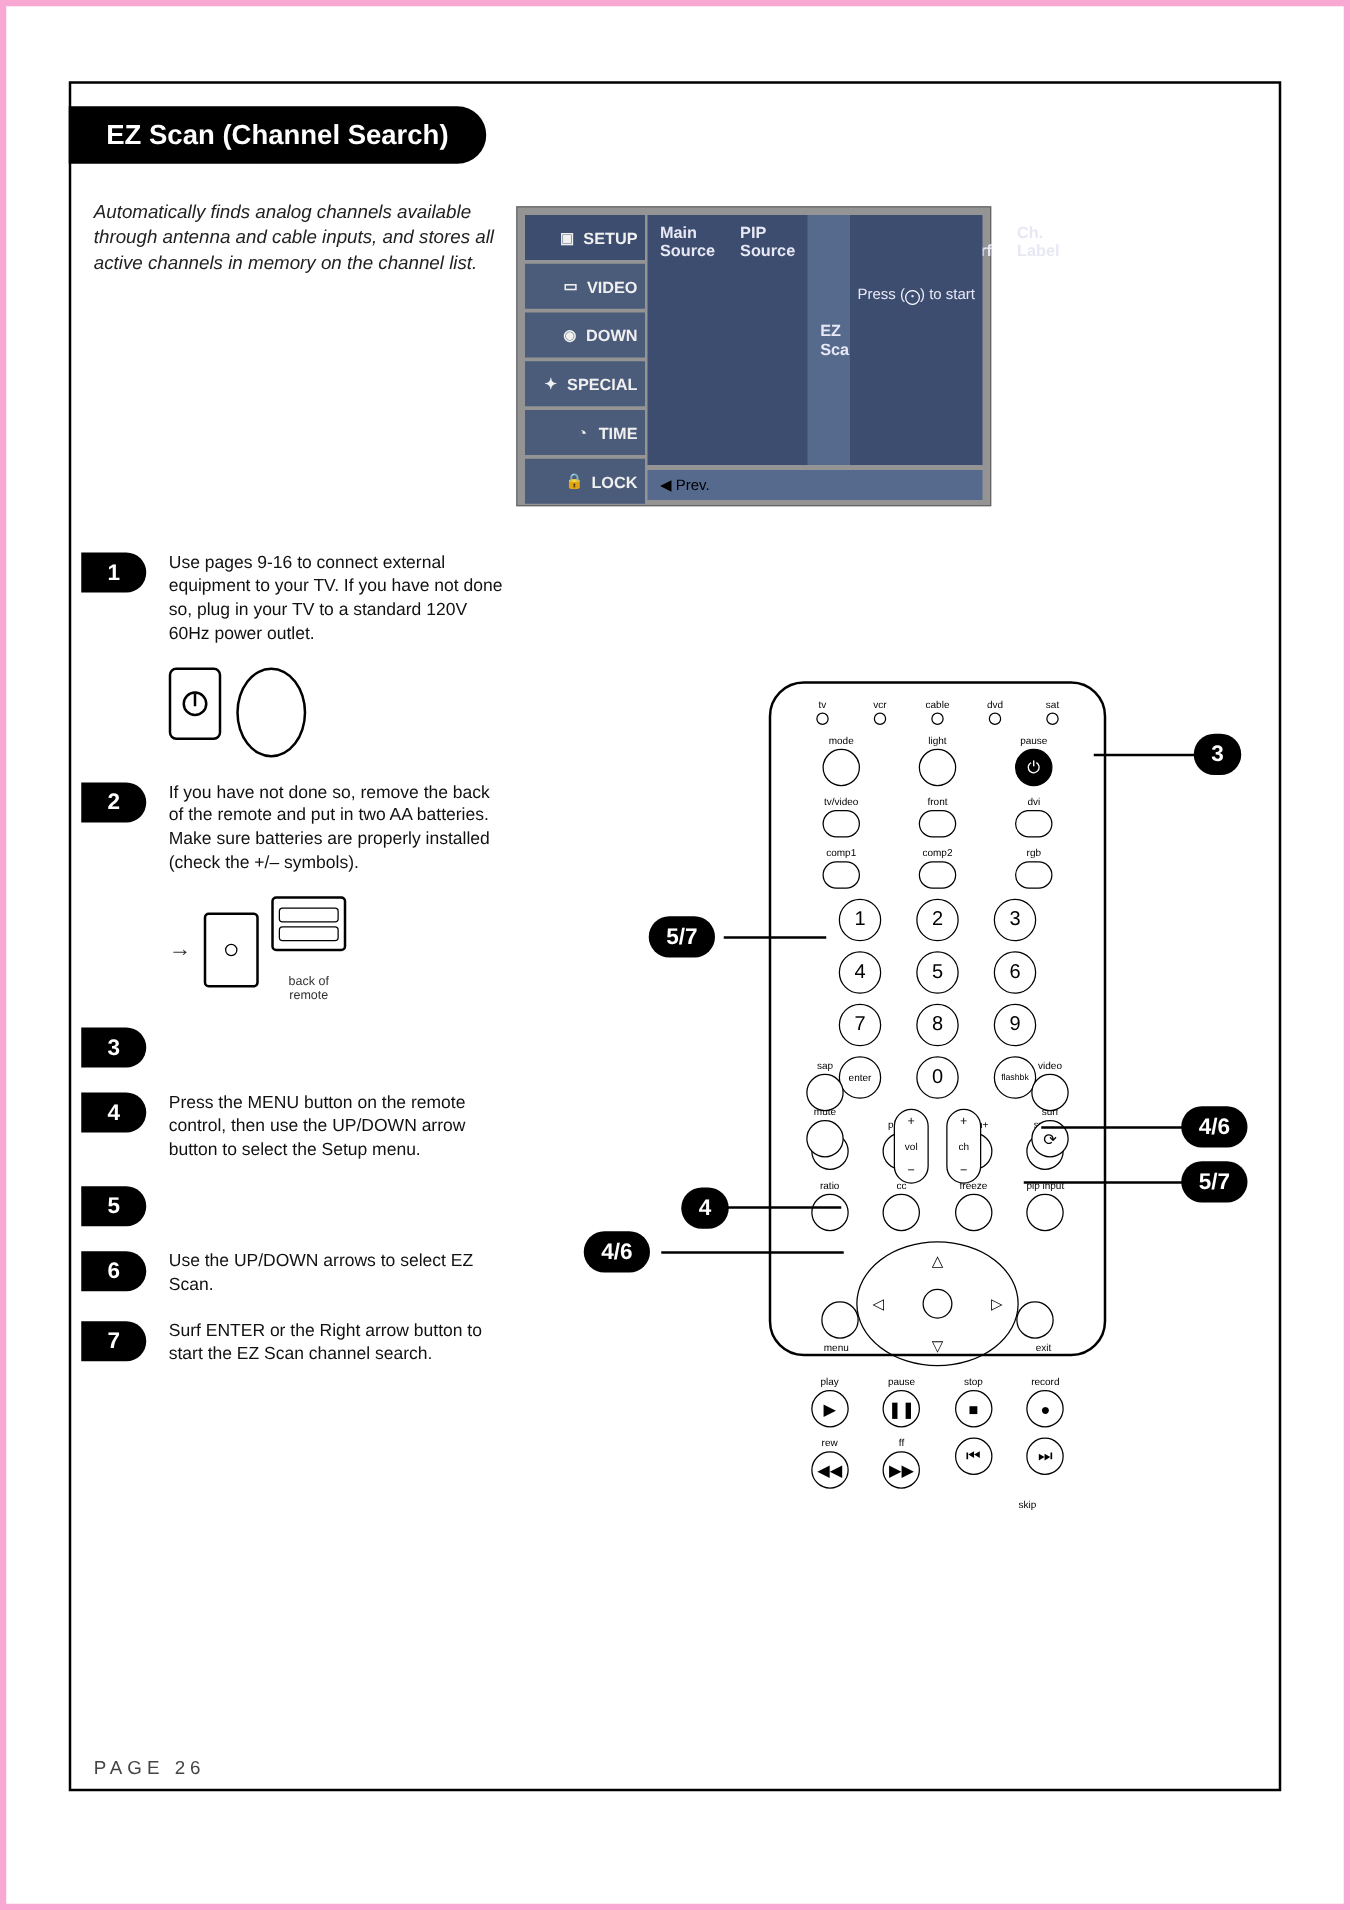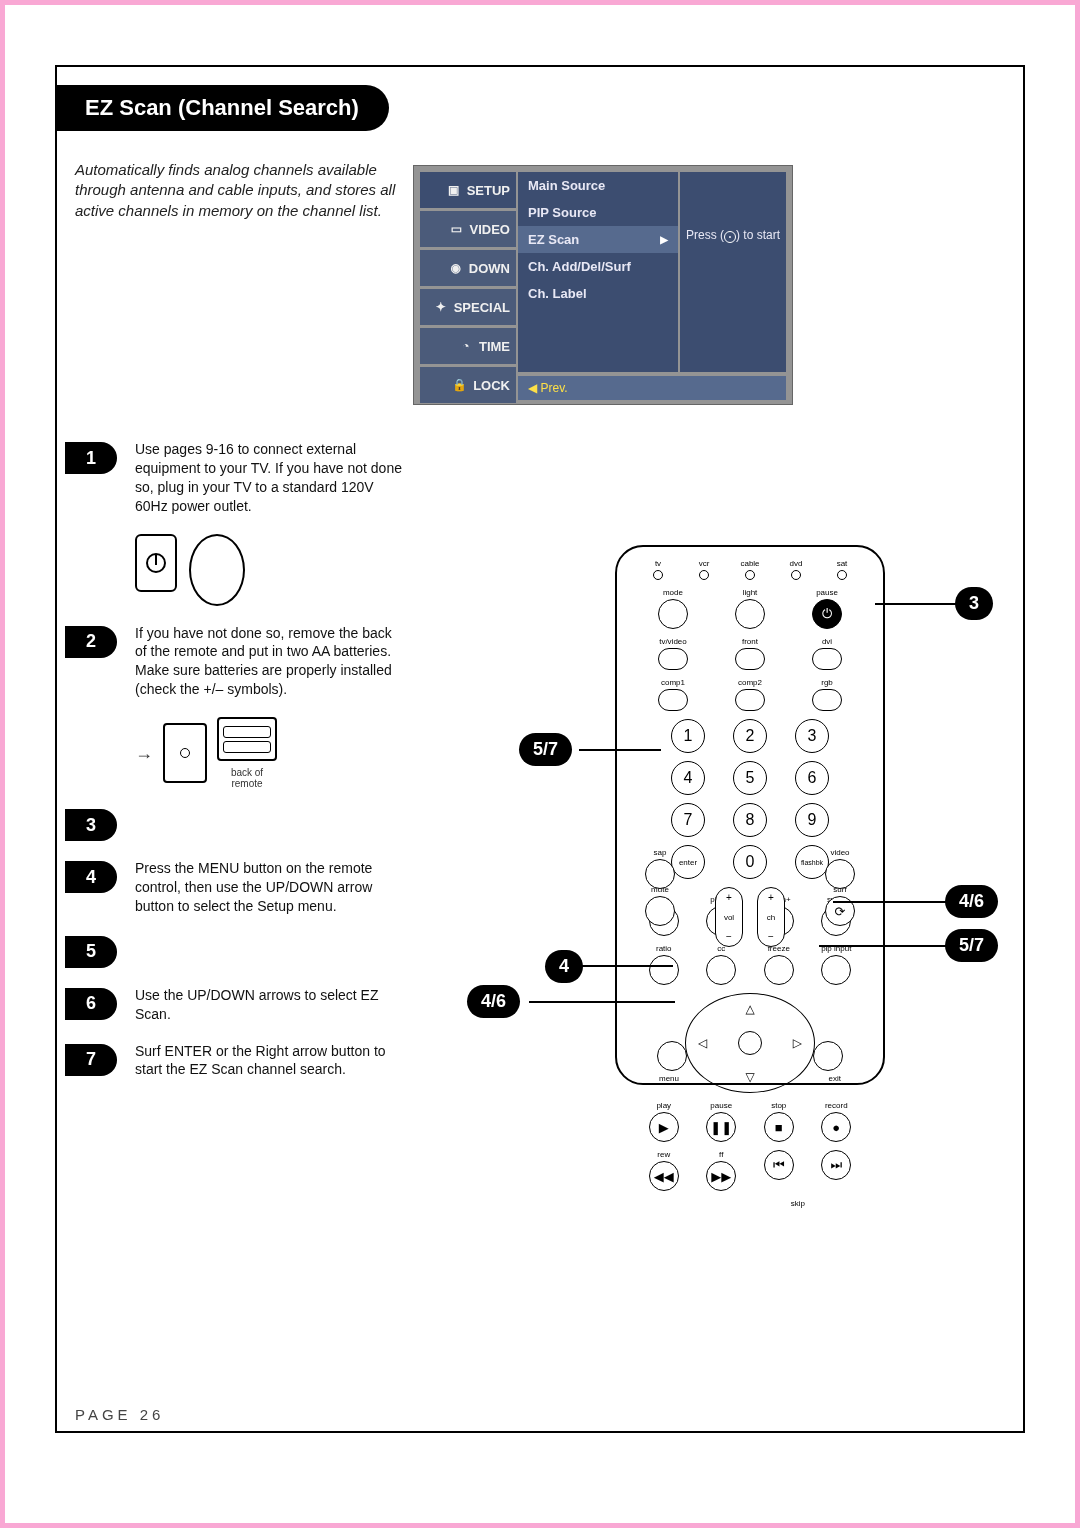--- a/index.html
+++ b/index.html
@@ -80,21 +80,21 @@
     font-size: 12px;
   }
   .osd-list {
     position: absolute;
     left: 104px;
     top: 6px;
     width: 160px;
     height: 200px;
     background: #3c4d70;
     display: flex;
-    flex-direction: column;
+    flex-direction: row;
   }
   .osd-item {
     color: #e8e8f5;
     font-weight: bold;
     font-size: 13px;
     padding: 6px 10px;
   }
   .osd-item.highlight {
     background: #566a8e;
     display:flex; justify-content:space-between; align-items:center;
@@ -116,21 +116,21 @@
     display:inline-flex; width:12px;height:12px;border:1px solid #fff;border-radius:50%;
     align-items:center;justify-content:center;font-size:7px;
   }
   .osd-footer {
     position: absolute;
     left: 104px;
     top: 210px;
     right: 6px;
     height: 24px;
     background: #566a8e;
-    color: #fde047;
+    color: #000000;
     font-size: 12px;
     display:flex; align-items:center; padding-left:10px;
   }
 
   .steps {
     position: absolute;
     left: 60px;
     top: 435px;
     width: 340px;
   }
@@ -165,21 +165,21 @@
     width:44px;height:60px;border:2px solid #000;border-radius:4px;
     display:flex;align-items:center;justify-content:center;
   }
   .illus2 .cover .dot{width:10px;height:10px;border:1px solid #000;border-radius:50%}
   .illus2 .batt-area { position:relative; }
   .illus2 .batt {
     width:60px;height:44px;border:2px solid #000;border-radius:4px;
     display:flex;flex-direction:column;gap:3px;justify-content:center;padding:4px;
   }
   .illus2 .batt .b{height:12px;border:1px solid #000;border-radius:3px}
-  .illus2 .lbl{font-size:10px;margin-top:6px;}
+  .illus2 .lbl{font-size:10px;margin-top:19px;}
 
   .remote-wrap {
     position: absolute;
     left: 610px;
     top: 540px;
     width: 270px;
     height: 540px;
   }
   .remote {
     width: 100%;
@@ -569,21 +569,21 @@
             <span class="lbl">ff</span>
             <div class="rbtn round">▶▶</div>
           </div>
         <div class="lgroup">
             <div class="rbtn round">⏮</div>
           </div>
         <div class="lgroup">
             <div class="rbtn round">⏭</div>
           </div>
       </div>
-      <div class="lbl" style="align-self:flex-end;margin-right:60px">skip</div>
+      <div class="lbl" style="align-self:flex-end;margin-right:36px">skip</div>
     </div>
   </div>
 
   <div class="callout-line cl-3r"></div>
   <div class="callout co-3r">3</div>
 
   <div class="callout-line cl-57l"></div>
   <div class="callout co-57l">5/7</div>
 
   <div class="callout-line cl-46r"></div>

